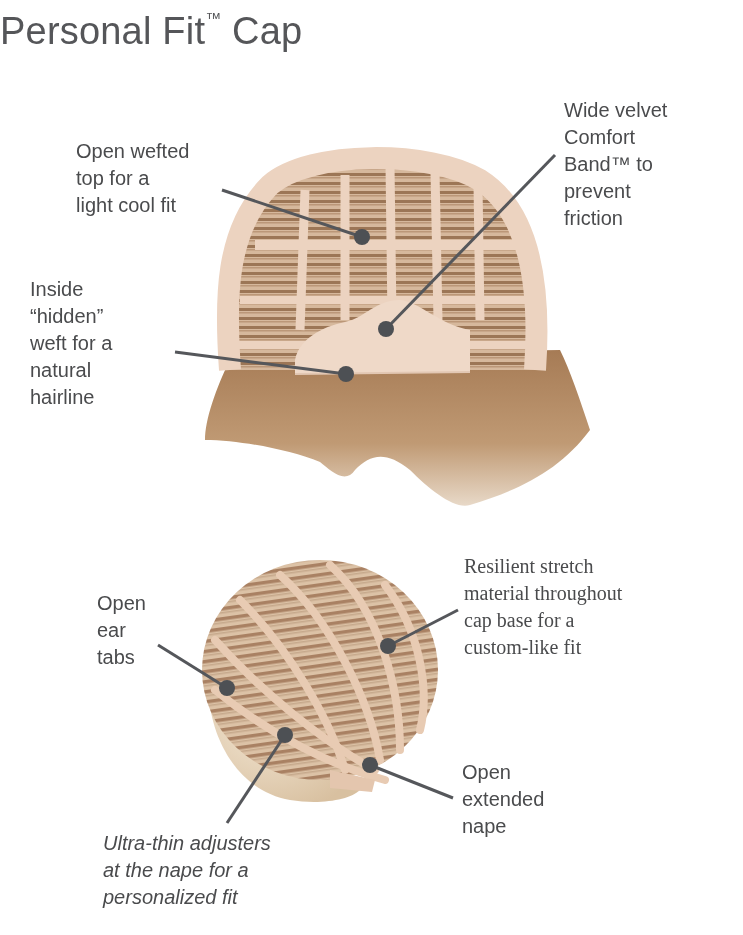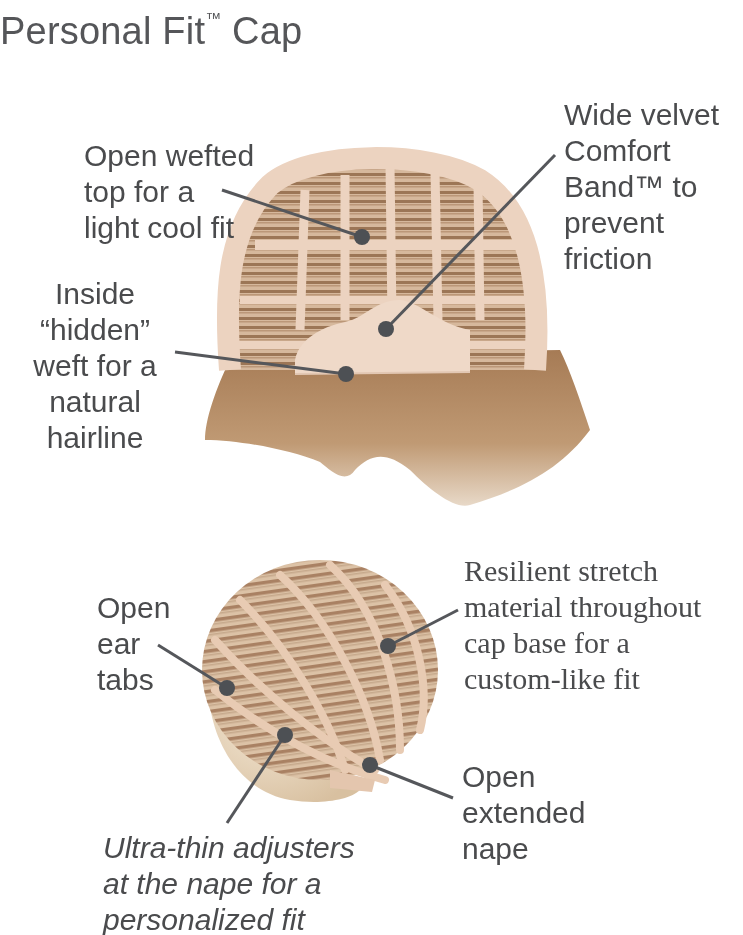--- a/index.html
+++ b/index.html
@@ -1,20 +1,20 @@
 <!DOCTYPE html>
 <html><head>
 <meta charset="utf-8">
 <style>
   html,body{margin:0;padding:0;background:#ffffff;}
   body{width:743px;height:935px;position:relative;overflow:hidden;font-family:"Liberation Sans",sans-serif;color:#4a4b4d;}
   .title{position:absolute;left:0;width:743px;top:10px;text-align:left;font-size:38px;color:#555659;letter-spacing:0.2px;}
   .title sup{font-size:16px;vertical-align:20px;}
-  .label{position:absolute;font-size:30px;line-height:36px;color:#4a4b4d;white-space:pre-line;}
-  .right-align{text-align:center;}
+  .label{position:absolute;font-size:20px;line-height:27px;color:#4a4b4d;white-space:pre-line;}
+  .right-align{text-align:left;}
   svg.art{position:absolute;left:0;top:0;}
 </style>
 </head>
 <body>
 
 <div class="title"><span>Personal Fit</span><sup>™</sup><span> Cap</span></div>
 
 <svg class="art" width="743" height="935" viewBox="0 0 743 935">
   <defs>
     <linearGradient id="hairGrad" x1="0" y1="0" x2="0" y2="1">
@@ -88,21 +88,21 @@
     <circle cx="362" cy="237" r="8"></circle>
     <circle cx="346" cy="374" r="8"></circle>
     <circle cx="386" cy="329" r="8"></circle>
     <circle cx="227" cy="688" r="8"></circle>
     <circle cx="388" cy="646" r="8"></circle>
     <circle cx="370" cy="765" r="8"></circle>
     <circle cx="285" cy="735" r="8"></circle>
   </g>
 </svg>
 
-<div class="label" style="left:84px;top:138px;">Open wefted
+<div class="label" style="left:76px;top:138px;">Open wefted
 top for a
 light cool fit</div>
 <div class="label right-align" style="left:30px;width:130px;top:276px;">Inside
 “hidden”
 weft for a
 natural
 hairline</div>
 <div class="label" style="left:564px;top:97px;">Wide velvet
 Comfort
 Band™ to

